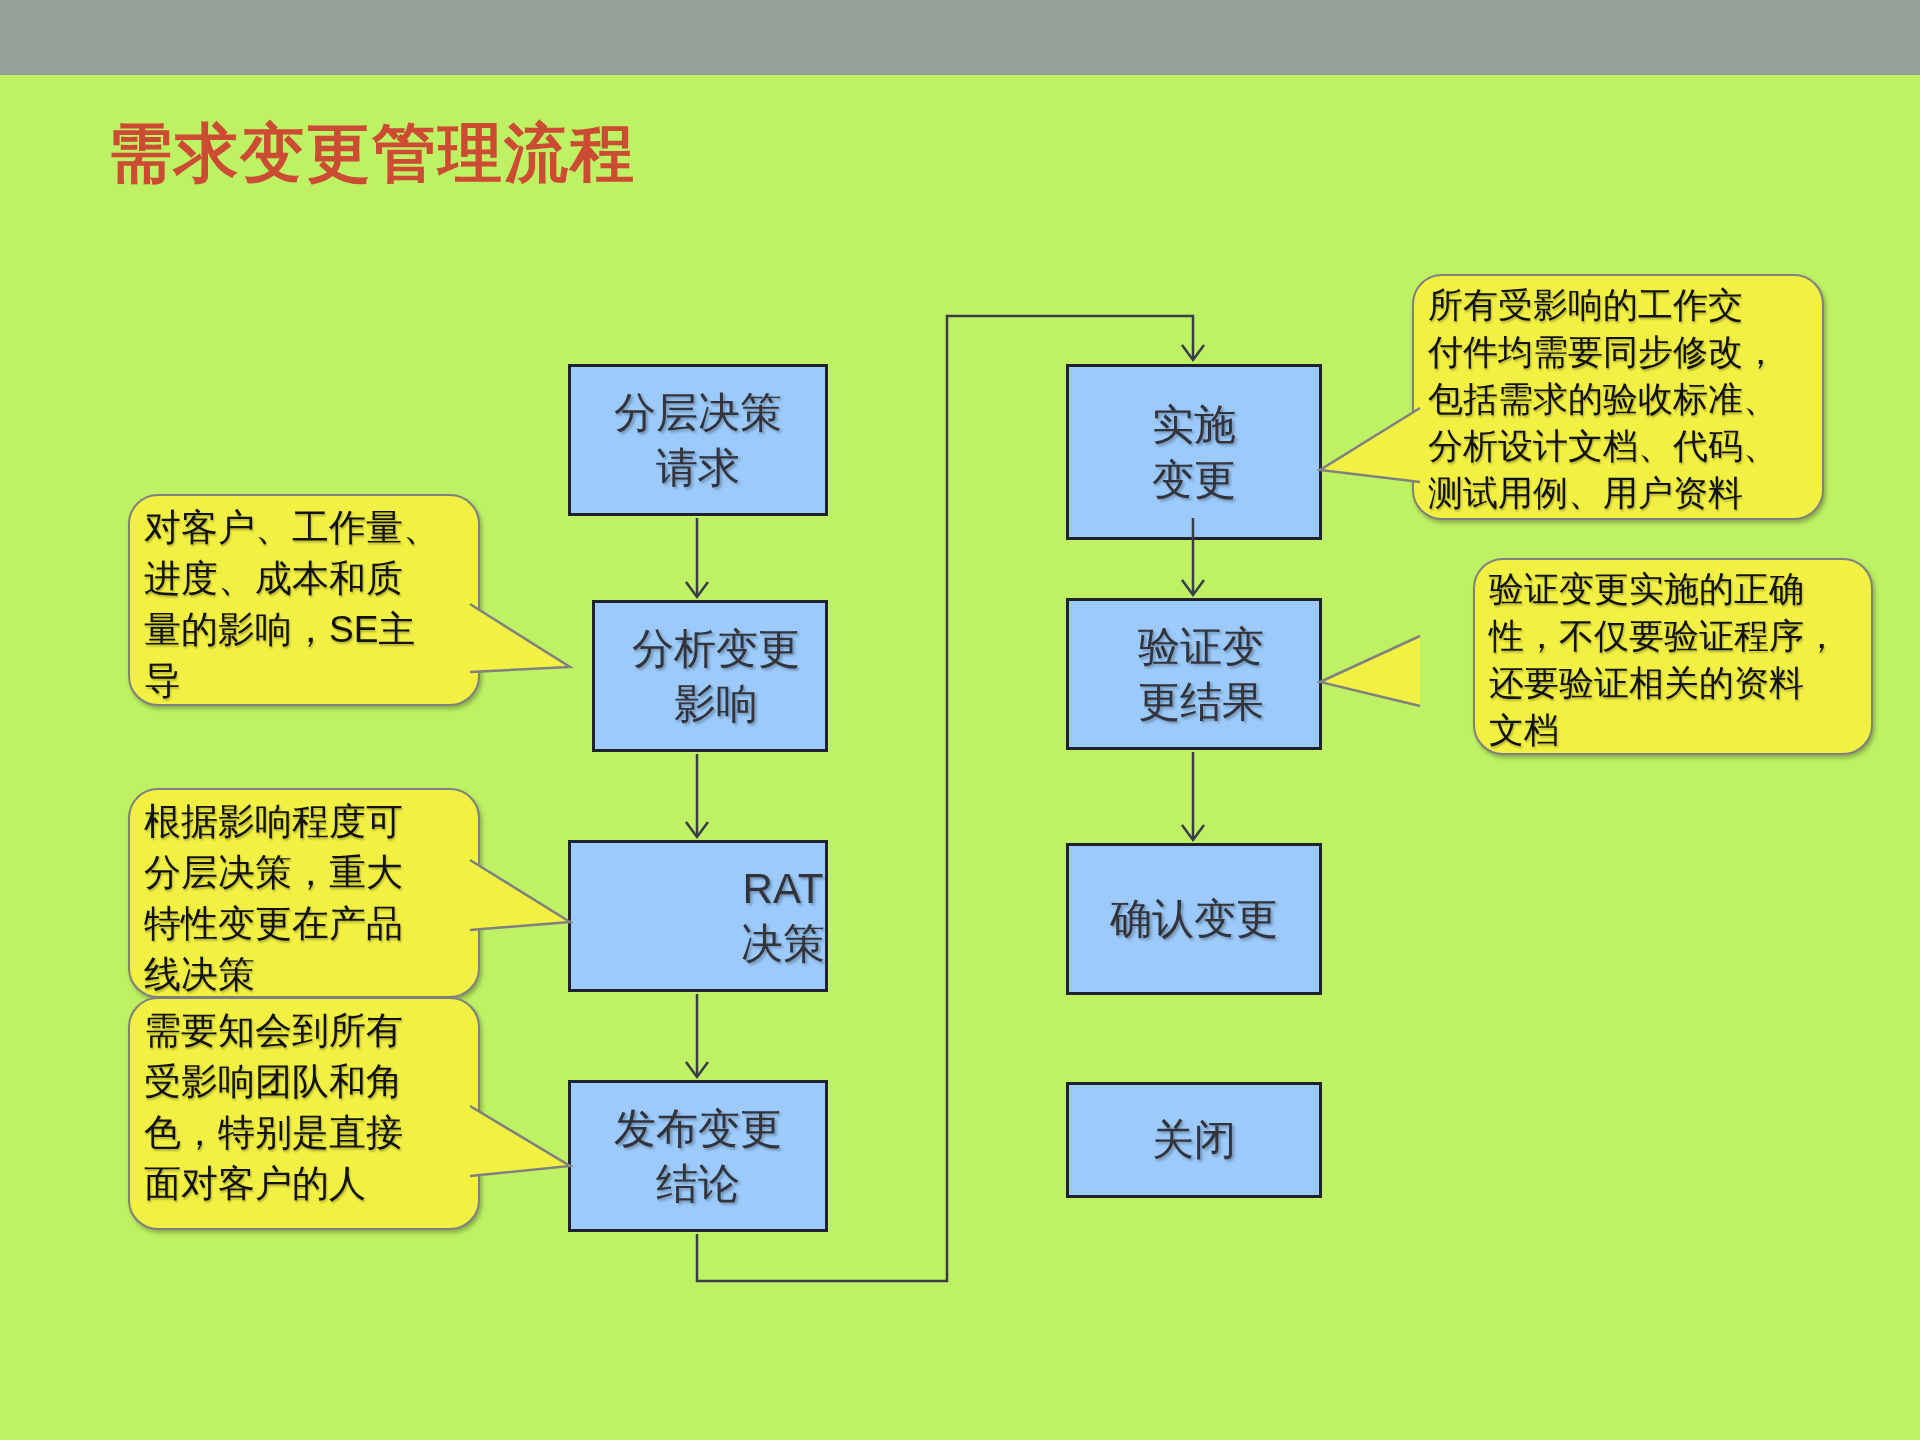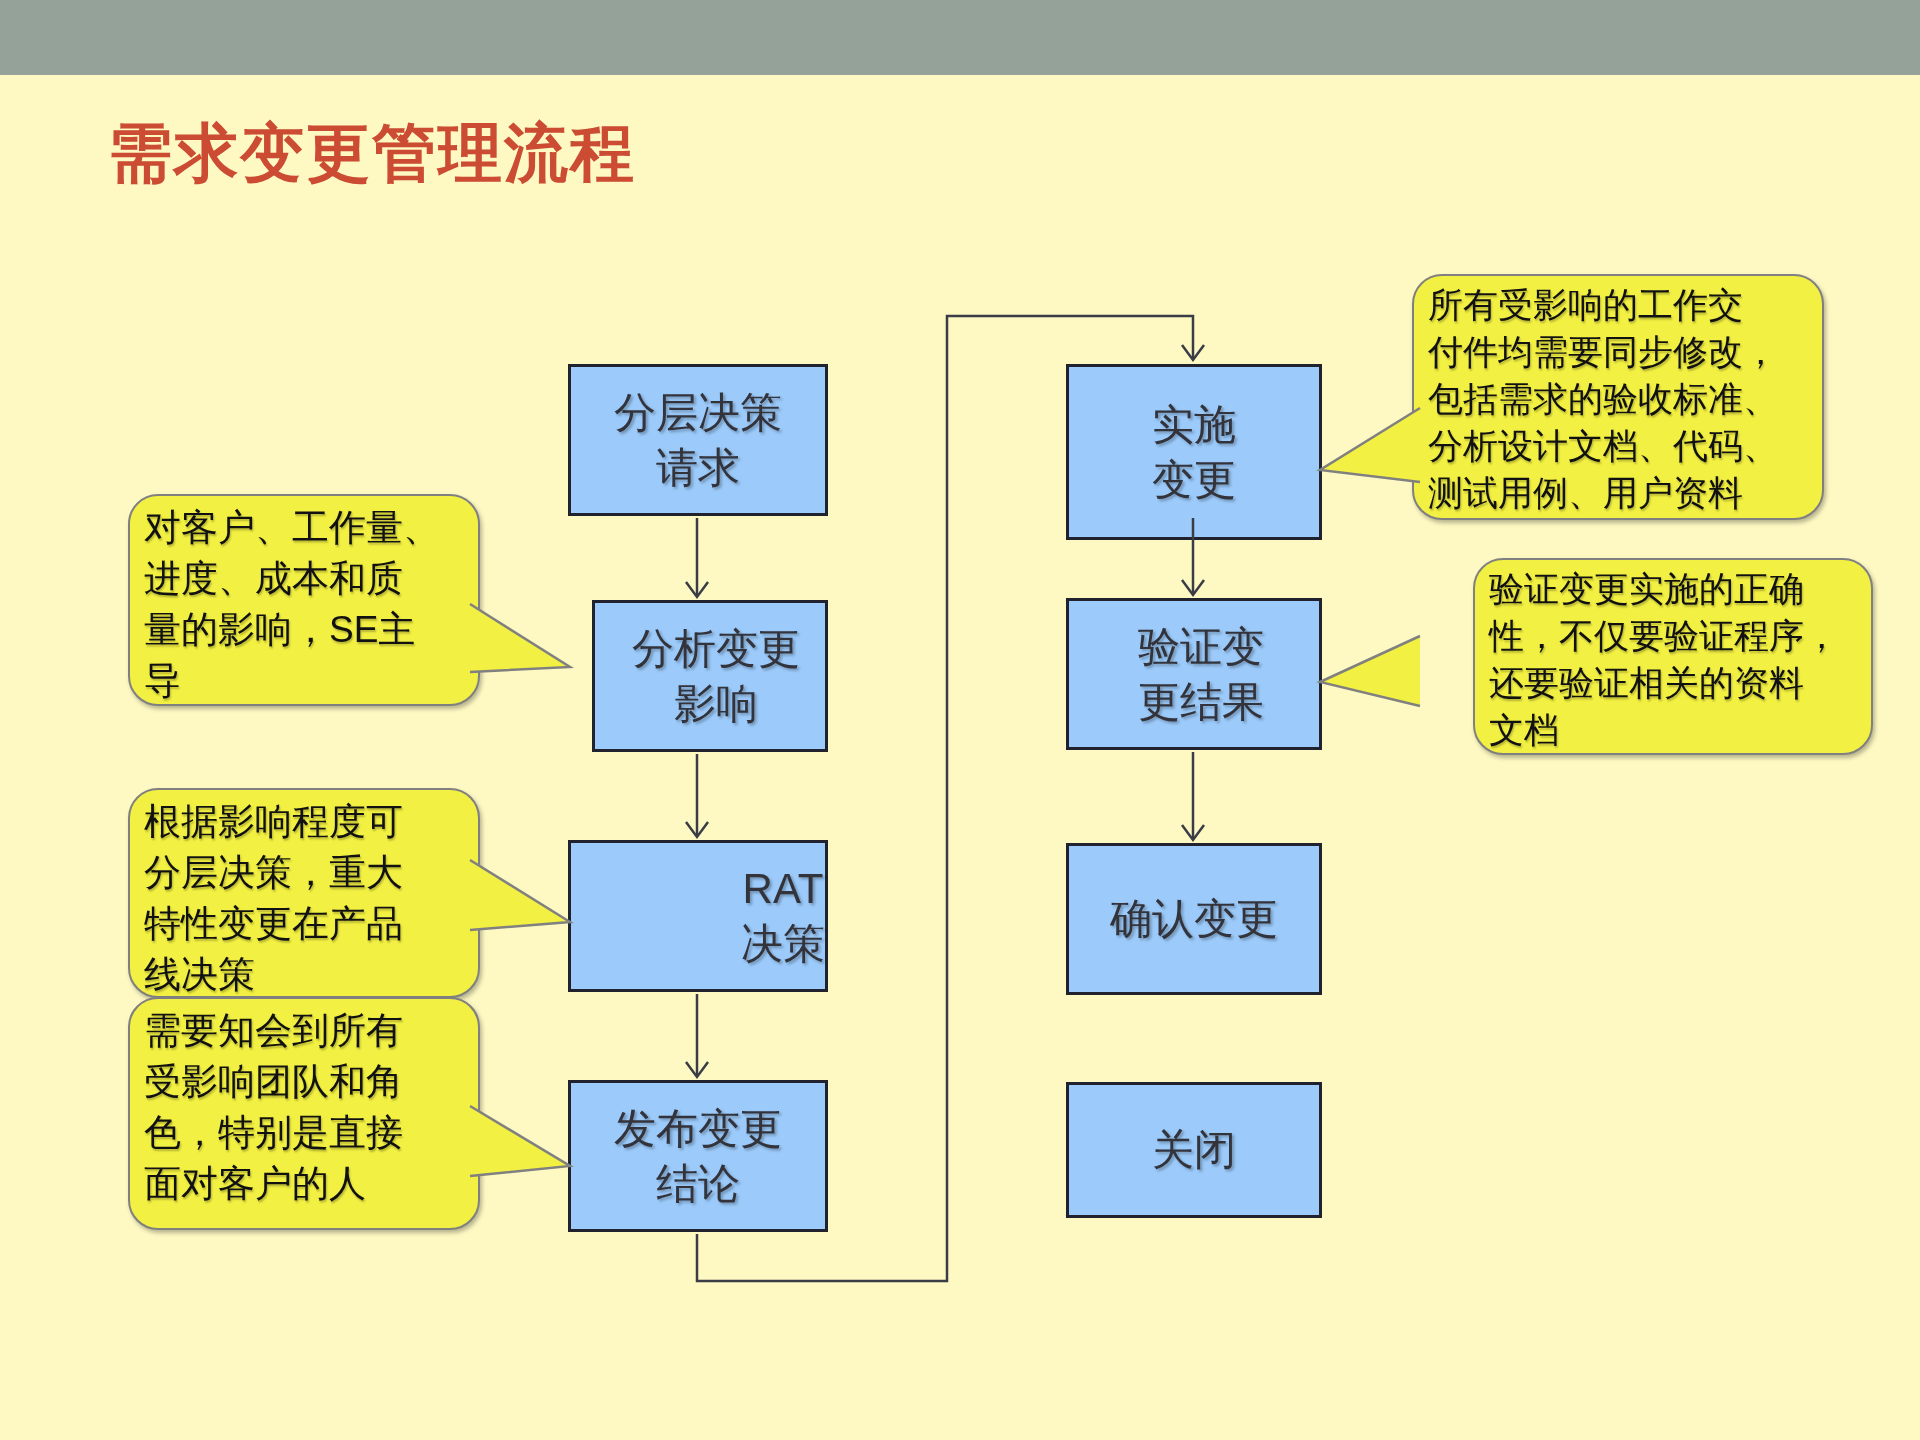--- a/index.html
+++ b/index.html
@@ -3,36 +3,36 @@
 <meta charset="utf-8">
 <style>
   :root{
     --c-bar:#94A29A; --c-title:#CB4B33;
     --c-box:#9CCBFB; --c-box-border:#20222E; --c-box-text:#33333B;
     --c-callout:#F2F042; --c-callout-border:#808080; --c-callout-text:#111111;
     --c-wire:#3A3C46;
   }
   *{margin:0;padding:0;box-sizing:border-box;}
   body{background:#fff;font-family:"Liberation Sans","DejaVu Sans",sans-serif;}
-  .stage{position:relative;width:1920px;height:1440px;background:#fef9c3;overflow:hidden;}
+  .stage{position:relative;width:1920px;height:1440px;background:#bef264;overflow:hidden;}
   .topbar{position:absolute;left:0;top:0;width:1920px;height:75px;background:var(--c-bar);}
   .title{position:absolute;left:108px;top:110px;font-size:64px;font-weight:bold;
          color:var(--c-title);letter-spacing:2px;}
   .fbox{position:absolute;background:var(--c-box);border:3.5px solid var(--c-box-border);
         display:flex;align-items:center;justify-content:center;text-align:center;z-index:1;}
   .fbox span{white-space:pre-line;font-size:42px;line-height:1.32;color:var(--c-box-text);
         text-shadow:2px 2px 3px rgba(0,0,0,0.30);}
   .b1{left:568px;top:364px;width:260px;height:152px;}
   .b2{left:592px;top:600px;width:236px;height:152px;padding-left:12px;}
   .b3{left:568px;top:840px;width:260px;height:152px;justify-content:flex-end;}
   .b4{left:568px;top:1080px;width:260px;height:152px;}
   .b5{left:1066px;top:364px;width:256px;height:176px;}
   .b6{left:1066px;top:598px;width:256px;height:152px;padding-left:14px;}
   .b7{left:1066px;top:843px;width:256px;height:152px;}
-  .b8{left:1066px;top:1082px;width:256px;height:136px;}
+  .b8{left:1066px;top:1082px;width:256px;height:116px;}
   .callout{position:absolute;background:var(--c-callout);border:2.5px solid var(--c-callout-border);
         border-radius:30px;z-index:1;box-shadow:2px 3px 4px rgba(0,0,0,0.28);}
   .callout span{display:block;white-space:pre-line;font-size:37px;line-height:51px;
         color:var(--c-callout-text);padding:6px 14px;text-shadow:1px 2px 2px rgba(0,0,0,0.25);}
   .c1{left:128px;top:494px;width:352px;height:212px;}
   .c2{left:128px;top:788px;width:352px;height:210px;}
   .c3{left:128px;top:997px;width:352px;height:233px;}
   .c4{left:1412px;top:274px;width:412px;height:246px;}
   .c5{left:1473px;top:558px;width:400px;height:197px;}
   .c4 span,.c5 span{font-size:35px;line-height:47px;padding:5px 14px;}

